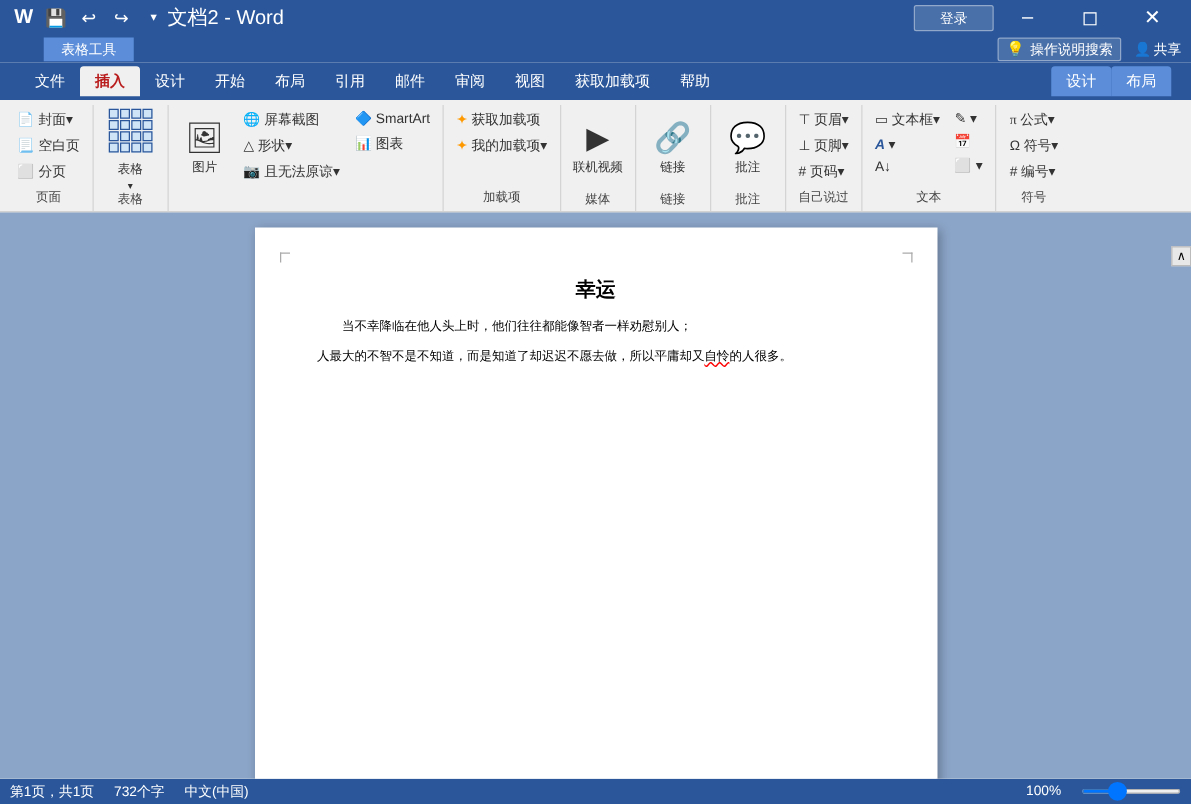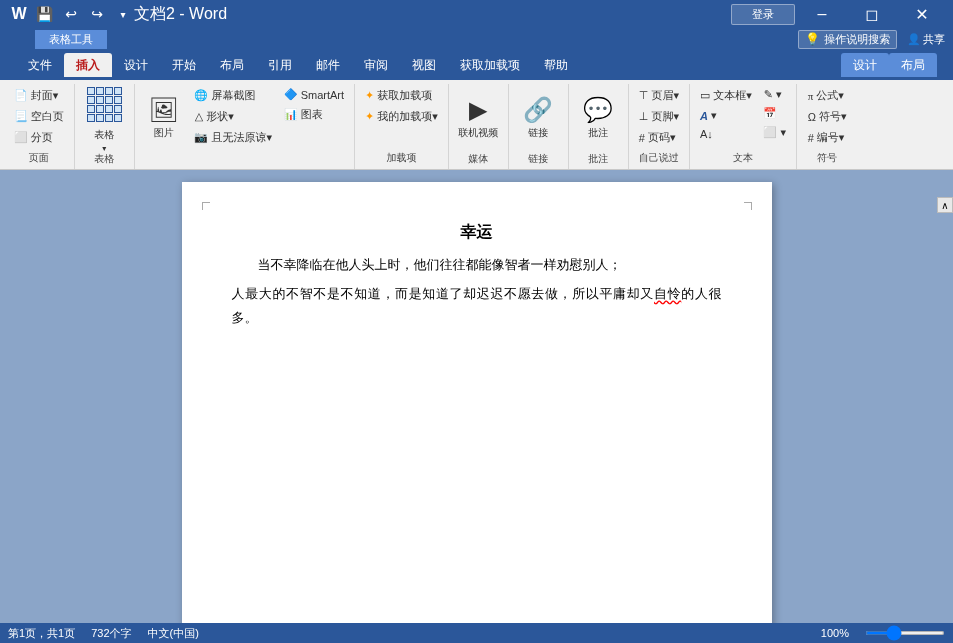--- a/index.html
+++ b/index.html
@@ -205,35 +205,35 @@
     .doc-area {
       background: #8ba5c8;
       height: calc(643px - 28px - 22px - 30px - 90px - 20px);
       overflow: hidden;
       display: flex;
       justify-content: center;
       padding: 12px 0;
     }
     .doc-page {
       background: white;
-      width: 590px;
+      width: 546px;
       min-height: 450px;
       padding: 40px 50px 30px 50px;
       box-shadow: 2px 2px 8px rgba(0,0,0,0.3);
       position: relative;
     }
     .doc-title {
       text-align: center;
       font-size: 16px;
       font-weight: bold;
       margin-bottom: 10px;
       font-family: 'Microsoft YaHei', SimSun, sans-serif;
     }
     .doc-para {
-      font-size: 13px;
+      font-size: 10px;
       line-height: 1.8;
       margin-bottom: 6px;
       font-family: 'Microsoft YaHei', SimSun, sans-serif;
       text-align: justify;
     }
     .page-corner-mark {
       position: absolute;
       width: 8px; height: 8px;
       border-top: 1px solid #aaa;
       border-left: 1px solid #aaa;

